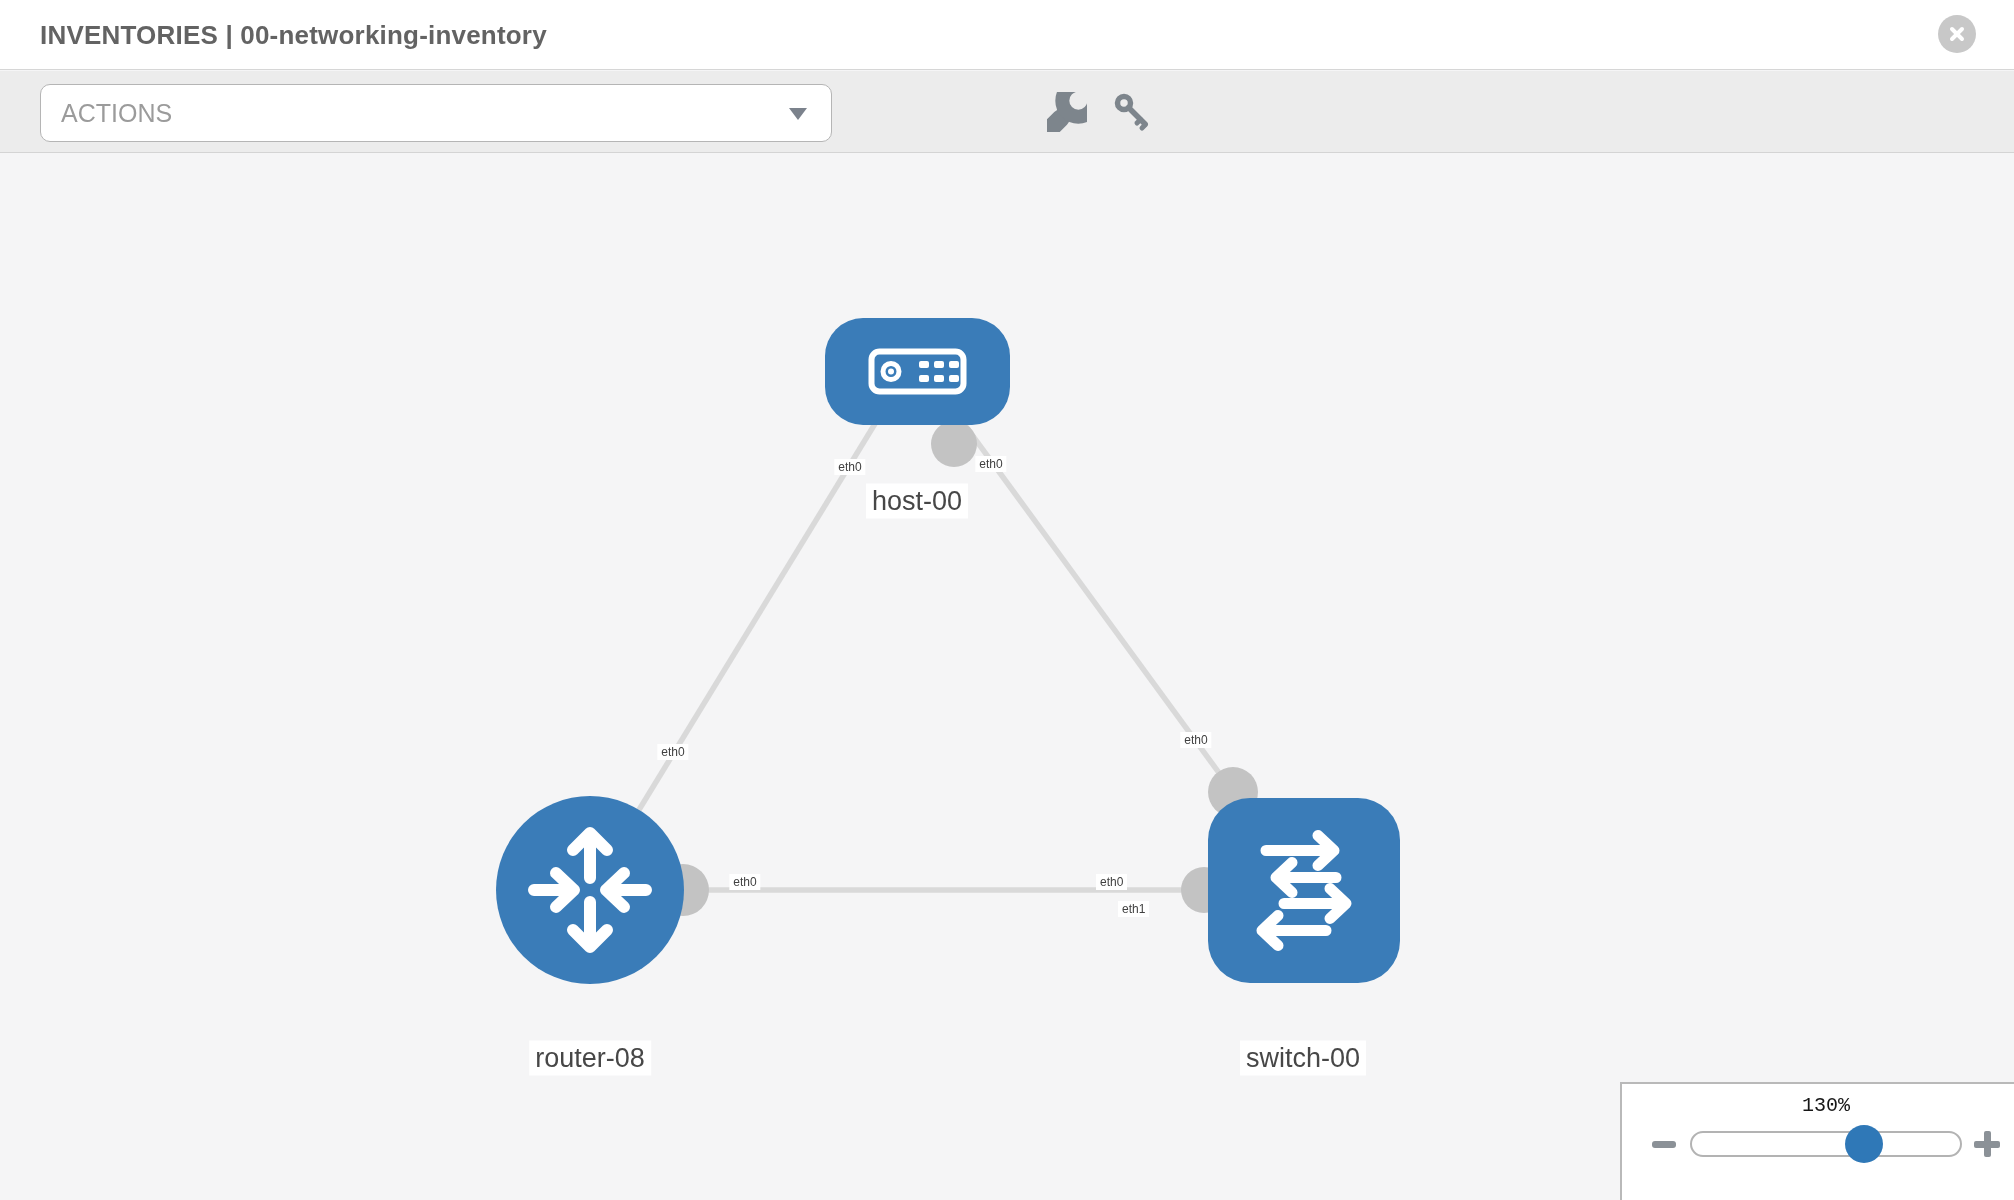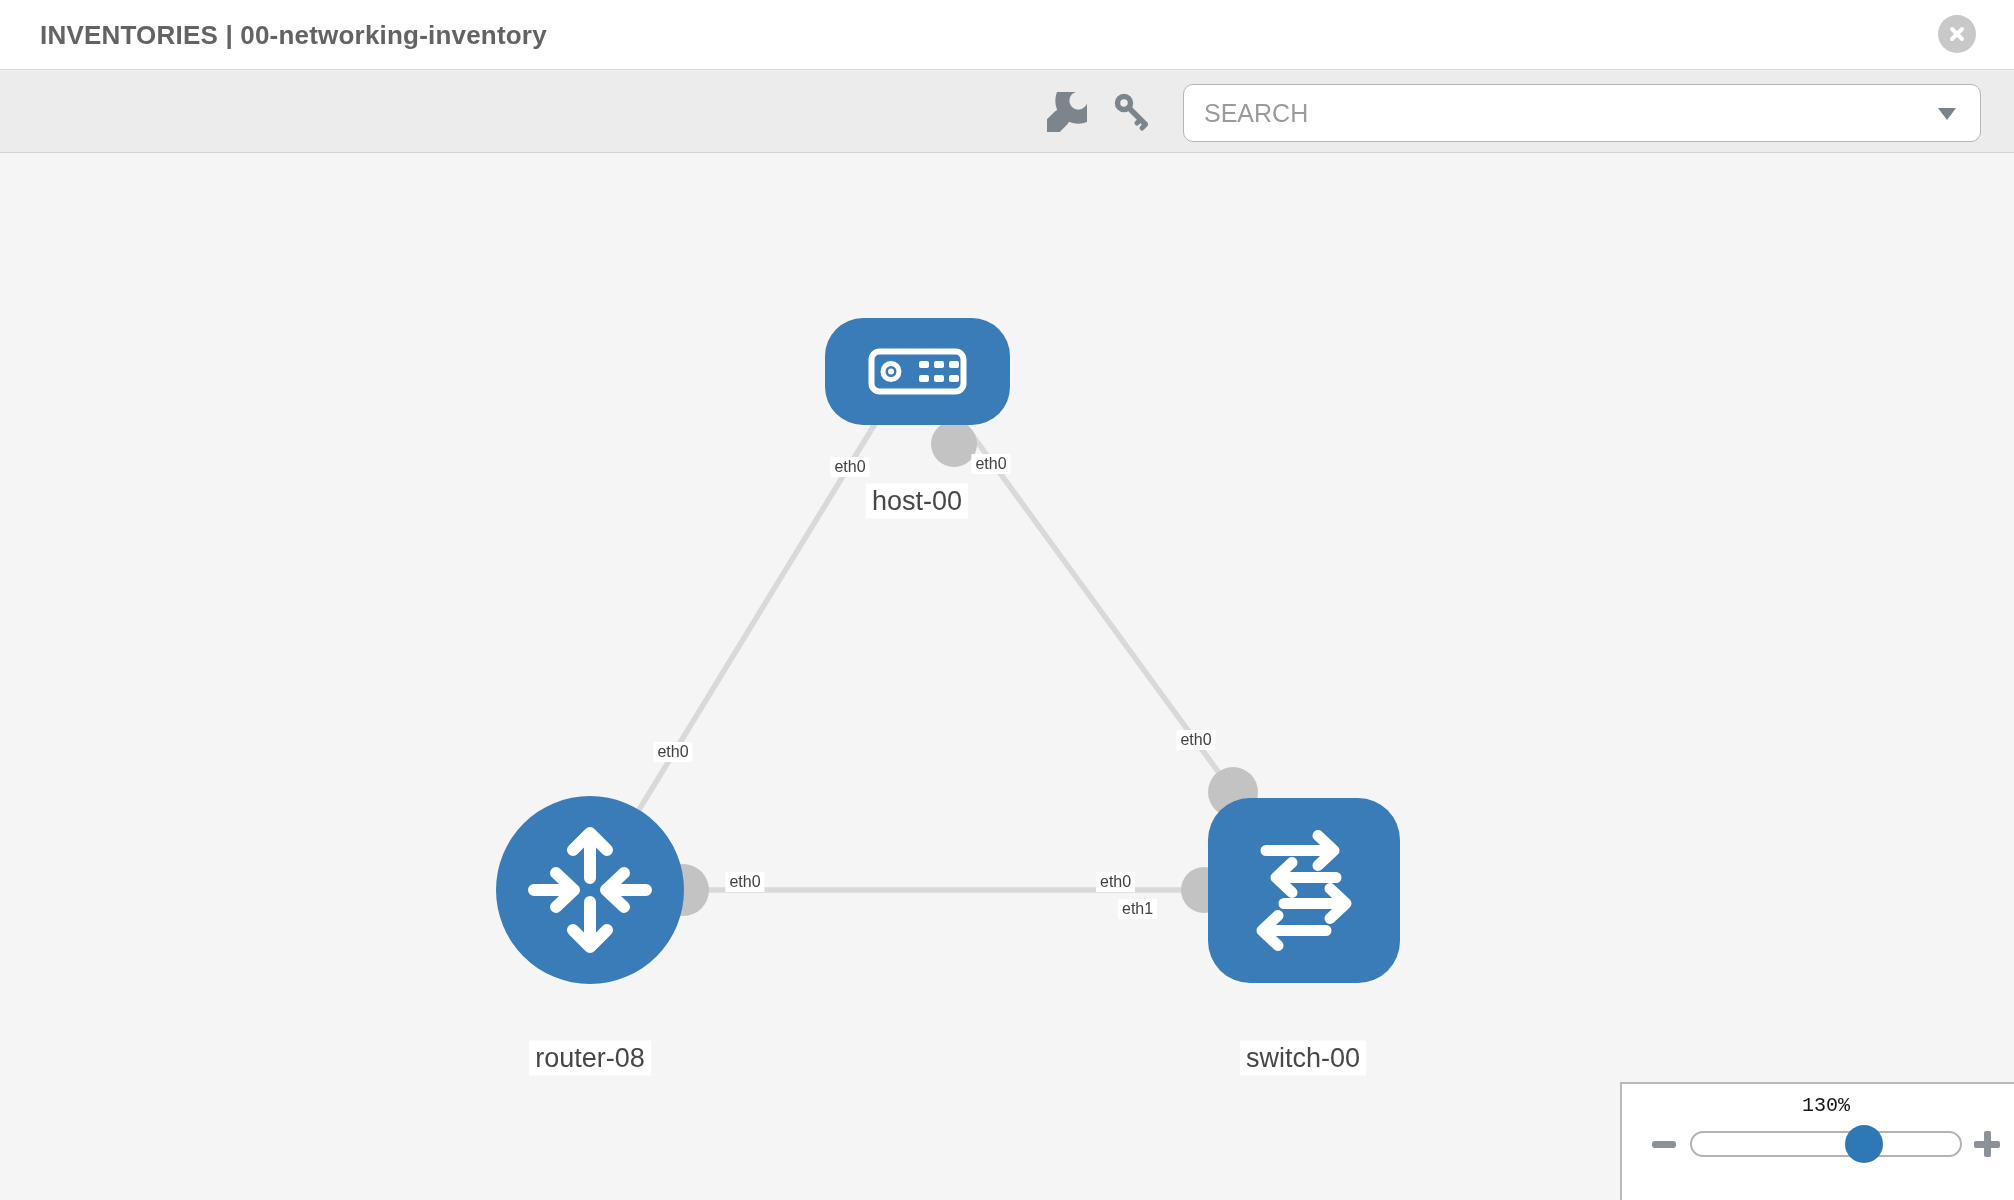--- a/index.html
+++ b/index.html
@@ -40,21 +40,21 @@
 
   .node { position:absolute; background:#3a7cb8; z-index:1; cursor:pointer; }
   .node-host { left:825px; top:165px; width:185px; height:107px; border-radius:38px; }
   .node-router { left:496px; top:643px; width:188px; height:188px; border-radius:50%; }
   .node-switch { left:1208px; top:645px; width:192px; height:185px; border-radius:42px; }
 
   .node-label { position:absolute; z-index:2; background:#ffffff; color:#474747;
     font-size:27px; padding:2px 6px; white-space:nowrap;
     transform:translate(-50%,-50%);margin-top:46px; }
   .if-label { position:absolute; z-index:2; background:#ffffff; color:#414141;
-    font-size:16px; padding:1px 4px; white-space:nowrap;
+    font-size:12px; padding:1px 4px; white-space:nowrap;
     transform:translate(-50%,-50%); }
   .if-edge { transform:translate(0,-50%); }
   .z3 { z-index:3;margin-top:27px; }
 
   
   .zoom-panel { position:absolute; left:1620px; top:929px; width:400px; height:180px;
     background:#ffffff; border:2px solid #b9b9b9; z-index:4; }
   .zoom-level { position:absolute; left:204px; top:10px; transform:translateX(-50%);
     font-size:20px; color:#161616;font-family:Liberation Mono, monospace; }
   .zoom-btn { position:absolute; width:34px; height:34px; top:43px; cursor:pointer;
@@ -80,43 +80,43 @@
     <div class="hdr-title">INVENTORIES | 00-networking-inventory</div>
     <div class="close-btn">
       <svg width="20" height="20" viewBox="0 0 20 20">
         <line x1="5" y1="5" x2="15" y2="15" stroke="#ffffff" stroke-width="4" stroke-linecap="round"></line>
         <line x1="15" y1="5" x2="5" y2="15" stroke="#ffffff" stroke-width="4" stroke-linecap="round"></line>
       </svg>
     </div>
   </div>
 
   <div class="tbar">
+    <div class="dropdown dd-actions">
+      <span class="dd-label">ACTIONS</span>
+      <span class="caret"></span>
+    </div>
 
     <div class="tool-ic ic-wrench">
       <svg width="40" height="40" viewBox="-20 -20 20 20">
         <g transform="translate(-10,-10) rotate(45)">
           <rect x="-4.5" y="0" width="9" height="22" rx="4.5" fill="#7d858c"></rect>
           <circle cx="0" cy="-8" r="8" fill="none" stroke="#7d858c" stroke-width="7"></circle>
           <rect x="-4" y="-19" width="8" height="8" fill="#ececec"></rect>
         </g>
       </svg>
     </div>
     <div class="tool-ic ic-key">
       <svg width="40" height="40" viewBox="-20 -20 40 40">
         <circle cx="-9" cy="-9" r="6.5" fill="none" stroke="#7d858c" stroke-width="5.5"></circle>
         <line x1="-4.5" y1="-4.5" x2="12" y2="12" stroke="#7d858c" stroke-width="5.5" stroke-linecap="round"></line>
         <line x1="7.5" y1="7.5" x2="4" y2="11" stroke="#7d858c" stroke-width="5" stroke-linecap="round"></line>
         <line x1="12.5" y1="12.5" x2="9" y2="16" stroke="#7d858c" stroke-width="5" stroke-linecap="round"></line>
       </svg>
     </div>
 
-    <div class="dropdown dd-search">
-      <span class="dd-label">SEARCH</span>
-      <span class="caret"></span>
-    </div>
   </div>
 
   <div class="canvas">
 
     <svg class="net-svg" width="2014" height="1047">
       <line x1="895" y1="238" x2="590" y2="737"></line>
       <line x1="940" y1="238" x2="1233" y2="639"></line>
       <line x1="590" y1="737" x2="1304" y2="737"></line>
       <circle class="conn" cx="954" cy="291" r="23"></circle>
       <circle class="conn" cx="683" cy="737" r="26"></circle>

